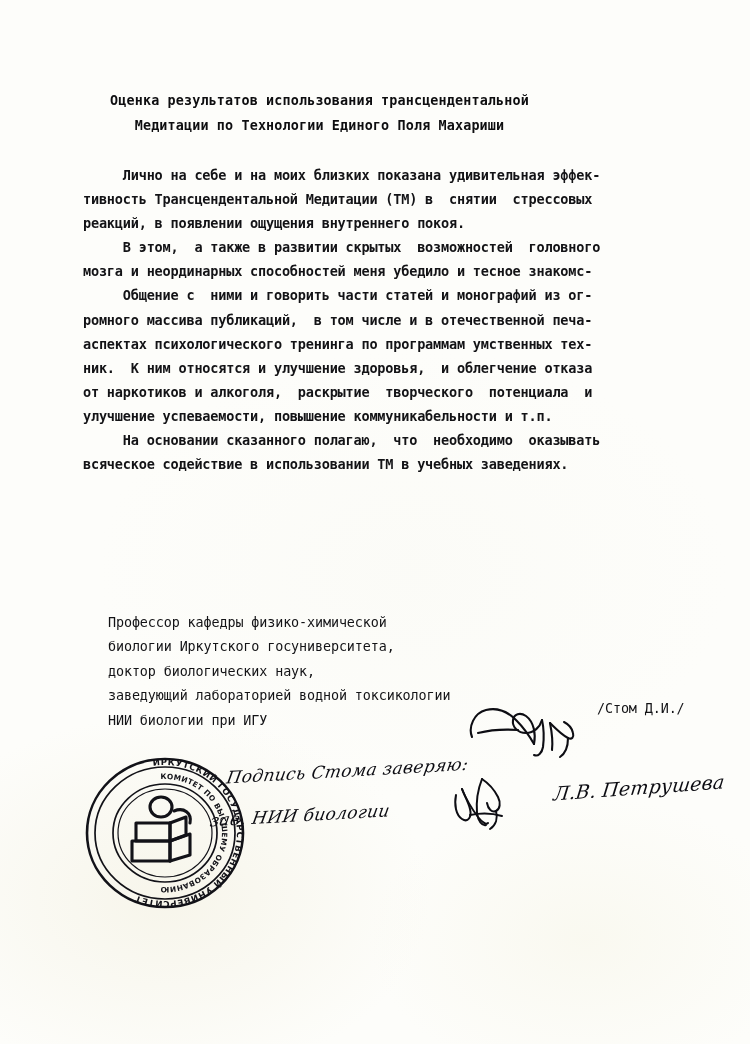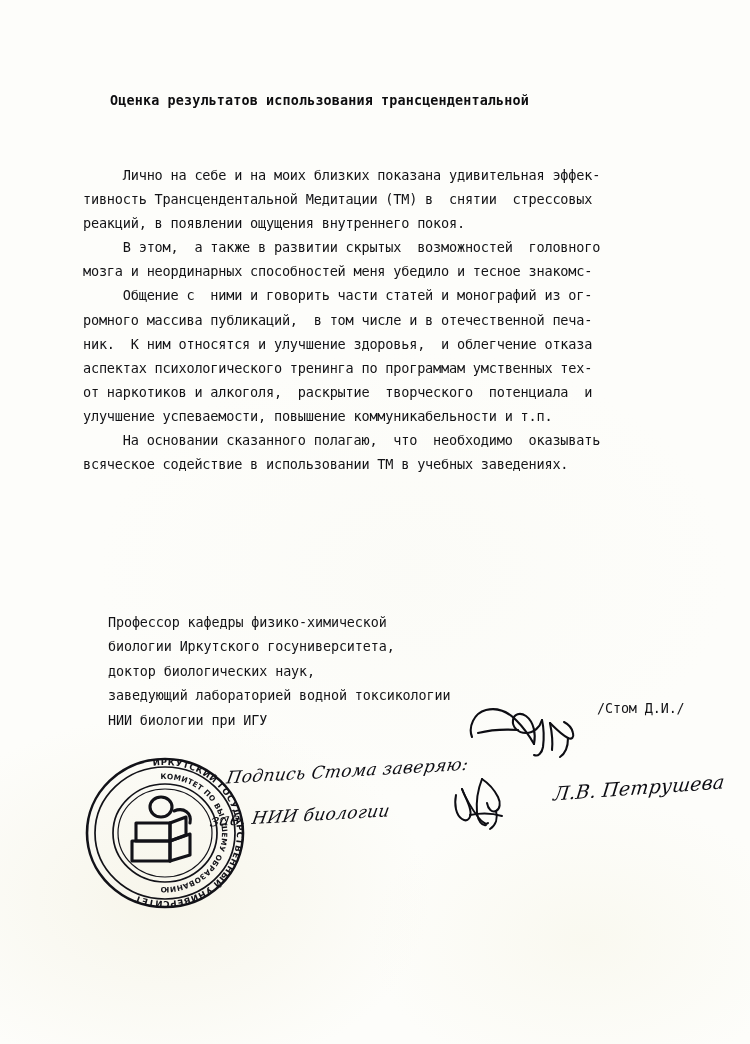--- a/index.html
+++ b/index.html
@@ -46,20 +46,21 @@
   
   .body-block {
     position: absolute;
     left: 83px;
     top: 163px;
     width: 604px;
   }
   .para {
     margin: 0;
     padding: 0;
+    font-weight: bold;
   }
   .ln {
     display: block;
     font-family: "DejaVu Sans Mono", "Liberation Mono", monospace;
     font-size: 13.55px;
     line-height: 24.1px;
     letter-spacing: -0.2px;
     color: #131316;
     white-space: pre;
   }
@@ -138,40 +139,41 @@
 
   svg { overflow: visible; }
 </style>
 </head>
 <body>
 
 <div class="page">
 
   <div class="doc-title">
     <span class="t-line">Оценка результатов использования трансцендентальной</span>
+    <span class="t-line">Медитации по Технологии Единого Поля Махариши</span>
   </div>
 
   <div class="body-block">
 
     <div class="para">
       <span class="ln">     Лично на себе и на моих близких показана удивительная эффек-</span>
       <span class="ln">тивность Трансцендентальной Медитации (ТМ) в  снятии  стрессовых</span>
       <span class="ln">реакций, в появлении ощущения внутреннего покоя.</span>
     </div>
 
     <div class="para">
       <span class="ln">     В этом,  а также в развитии скрытых  возможностей  головного</span>
       <span class="ln">мозга и неординарных способностей меня убедило и тесное знакомс-</span>
     </div>
 
     <div class="para">
       <span class="ln">     Общение с  ними и говорить части статей и монографий из ог-</span>
       <span class="ln">ромного массива публикаций,  в том числе и в отечественной печа-</span>
+      <span class="ln">аспектах психологического тренинга по программам умственных тех-</span>
       <span class="ln">ник.  К ним относятся и улучшение здоровья,  и облегчение отказа</span>
-      <span class="ln">аспектах психологического тренинга по программам умственных тех-</span>
       <span class="ln">от наркотиков и алкоголя,  раскрытие  творческого  потенциала  и</span>
       <span class="ln">улучшение успеваемости, повышение коммуникабельности и т.п.</span>
     </div>
 
     <div class="para">
       <span class="ln">     На основании сказанного полагаю,  что  необходимо  оказывать</span>
       <span class="ln">всяческое содействие в использовании ТМ в учебных заведениях.</span>
     </div>
 
   </div>

